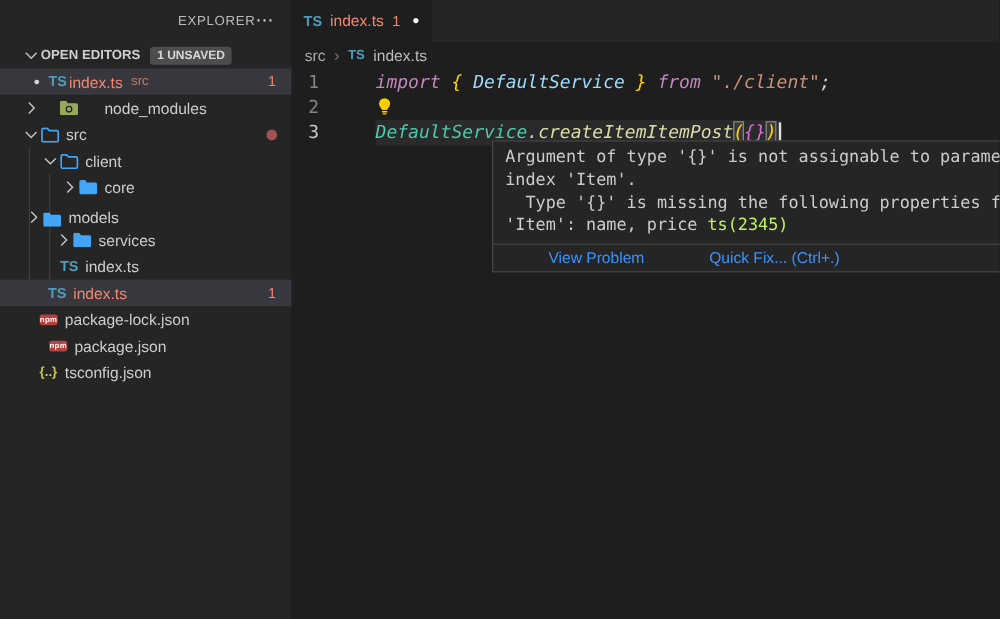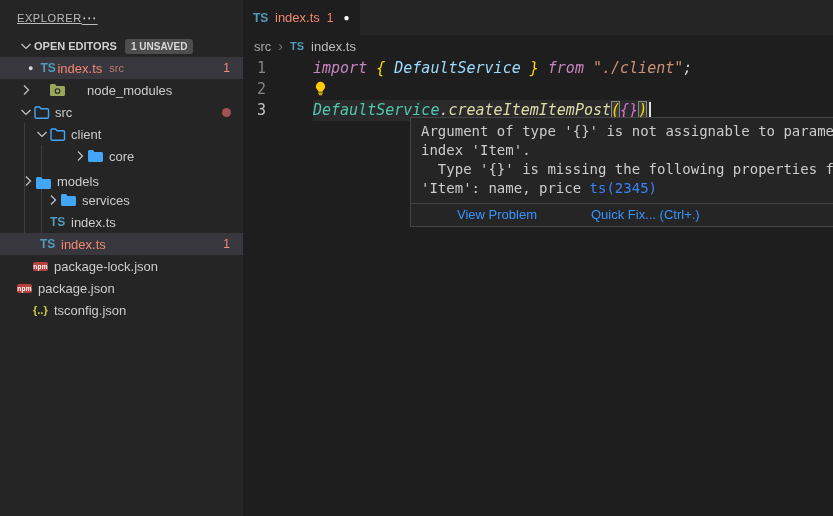--- a/index.html
+++ b/index.html
@@ -3,22 +3,22 @@
 <meta charset="utf-8">
 <style>
   html,body{margin:0;padding:0;}
   body{
     position:relative;width:833px;height:516px;overflow:hidden;
     background:#1e1e1e;font-family:"Liberation Sans",sans-serif;
     -webkit-font-smoothing:antialiased;
   }
   
   .sidebar{position:absolute;left:0;top:0;width:243px;height:516px;background:#252526;color:#cccccc;}
-  .sb-title{height:35px;display:flex;align-items:center;justify-content:flex-start;
-    padding:0 14px 0 17px;font-size:11px;letter-spacing:.6px;color:#bbbbbb;text-decoration:underline;}
+  .sb-title{height:35px;display:flex;align-items:center;justify-content:flex-end;
+    padding:0 14px 0 17px;font-size:11px;letter-spacing:.6px;color:#bbbbbb;}
   .more{font-size:15px;color:#d4d4d4;letter-spacing:1px;cursor:pointer;line-height:10px;}
   .sec-head{height:22px;display:flex;align-items:center;font-size:11px;font-weight:bold;color:#cfcfcf;padding-left:18px;cursor:pointer;}
   .sec-head .twisty{width:16px;height:16px;display:inline-flex;align-items:center;justify-content:center;flex:0 0 16px;}
   .unsaved-badge{background:#4d4d4d;color:#d7d7d7;font-size:10px;font-weight:bold;border-radius:3px;padding:2px 6px;margin-left:8px;}
   .oe-item{height:22px;display:flex;align-items:center;background:#37373D;padding-left:28px;font-size:13px;cursor:pointer;}
   .mod-dot{color:#d8d8d8;font-size:9px;margin-right:7px;line-height:1;}
   .ts-ico{color:#519ABA;font-weight:bold;font-size:12px;font-family:"Liberation Sans",sans-serif;flex:0 0 auto;width:17px;}
   .err-name{color:#F48771;}
   .oe-desc{color:#b97f72;font-size:11px;margin-left:7px;}
   .err-badge{margin-left:auto;padding-right:13px;color:#F48771;font-size:12px;}
@@ -52,21 +52,21 @@
   .s-pl{color:#D4D4D4}.s-cl{color:#4EC9B0}.s-fn{color:#DCDCAA}.s-b2{color:#DA70D6}
   .s-bm{outline:1px solid #888;outline-offset:-1px;background:rgba(120,120,120,.22);}
   .s-sq{text-decoration:underline wavy #f14c4c 1px;text-underline-offset:4px;}
   .bulb{display:inline-block;width:15px;height:15px;vertical-align:-2px;}
   .cursor{display:inline-block;width:2px;height:18px;background:#e0e0e0;vertical-align:middle;margin-left:2px;}
   
   .hover{position:absolute;left:410px;top:117px;width:566px;background:#252526;border:1px solid #454545;z-index:5;}
   .hover-msg{padding:4px 10px 5px 10px;font-family:"DejaVu Sans Mono","Liberation Mono",monospace;
     font-size:14px;line-height:19px;color:#cccccc;}
   .hover-line{white-space:pre;}
-  .s-dim{color:#3b82f6;}
+  .s-dim{color:#bef264;}
   .hover-actions{border-top:1px solid #454545;display:flex;gap:18px;padding:3px 10px 4px 10px;font-size:13px;}
   .hover-actions span{color:#3794FF;cursor:pointer;margin-left:36px;}
 </style>
 </head>
 <body>
 
 <div class="sidebar">
   <div class="sb-title">
     <span>EXPLORER</span>
     <span class="more">⋯</span>
@@ -128,21 +128,21 @@
             <path d="M3.5 6 L8 10.5 L12.5 6" stroke="#c5c5c5" stroke-width="1.2" fill="none"></path>
           </svg>
         </span>
         <span class="f-ico">
           <svg width="16" height="13" viewBox="0 0 16 13">
             <path d="M1 2.2 C1 1.5 1.5 1 2.2 1 H5.5 L7 2.8 h6.3 c.7 0 1.2 .5 1.2 1.2 V11 c0 .7 -.5 1.2 -1.2 1.2 H2.2 C1.5 12.2 1 11.7 1 11 z" fill="none" stroke="#42A5F5" stroke-width="1.4"></path>
           </svg>
         </span>
         <span>client</span>
       </div>
-      <div class="tree-row" style="padding-left: 72px;">
+      <div class="tree-row" style="padding-left: 50px;">
         <span class="twisty">
           <svg width="16" height="16" viewBox="0 0 16 16">
             <path d="M6 3.5 L10.5 8 L6 12.5" stroke="#c5c5c5" stroke-width="1.2" fill="none"></path>
           </svg>
         </span>
         <span class="f-ico">
           <svg width="15" height="12" viewBox="0 0 15 12">
             <path d="M0 1.5 C0 .7 .7 0 1.5 0 H5 l1.5 2 H13.5 C14.3 2 15 2.7 15 3.5 v7 c0 .8 -.7 1.5 -1.5 1.5 h-12 C.7 12 0 11.3 0 10.5 z" fill="#42A5F5"></path>
           </svg>
         </span>
@@ -186,21 +186,21 @@
         </span>
         <span style="color: rgb(244, 135, 113);">index.ts</span>
         <span class="err-badge">1</span>
       </div>
       <div class="tree-row" style="padding-left: 33px;">
         <span class="f-ico">
           <span class="npm-ico">npm</span>
         </span>
         <span>package-lock.json</span>
       </div>
-      <div class="tree-row" style="padding-left: 17px;">
+      <div class="tree-row" style="padding-left: 41px;">
         <span class="f-ico">
           <span class="npm-ico">npm</span>
         </span>
         <span>package.json</span>
       </div>
       <div class="tree-row" style="padding-left: 33px;">
         <span class="f-ico">
           <span class="braces-ico">{..}</span>
         </span>
         <span>tsconfig.json</span>

